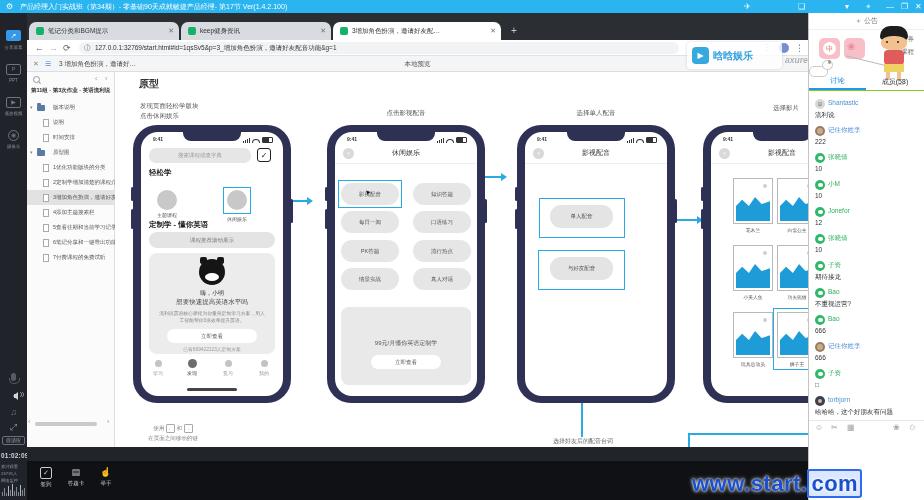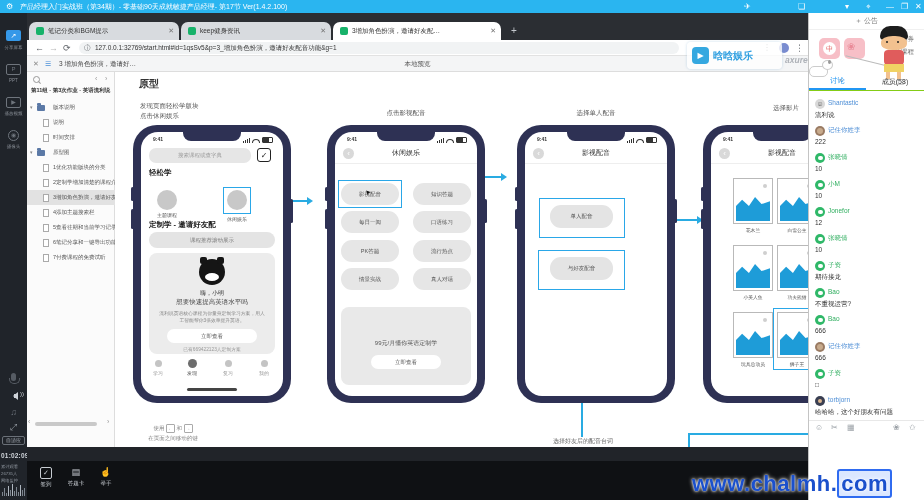--- a/index.html
+++ b/index.html
@@ -348,21 +348,21 @@
               <span class="batt"></span>
           </span>
           <div class="gpill" style="left:8px;top:16px;width:102px;height:15px;line-height:15px;border-radius:7px;color:#999;">搜索课程或查字典</div>
           <div class="abs" style="left:116px;top:16px;width:14px;height:14px;border:1.5px solid #222;border-radius:3px;text-align:center;font-size:8px;line-height:13px;color:#222;box-sizing:border-box;">✓</div>
           <div class="abs" style="left:8px;top:36px;font-size:7.5px;font-weight:bold;color:#222;">轻松学</div>
           <div class="abs" style="left:16px;top:58px;width:20px;height:20px;border-radius:50%;background:#c8c8c8;"></div>
           <div class="abs" style="left:6px;top:80px;width:40px;text-align:center;font-size:5px;color:#555;">主题课程</div>
           <div class="selbox" style="left:82px;top:55px;width:28px;height:27px;"></div>
           <div class="abs" style="left:86px;top:58px;width:20px;height:20px;border-radius:50%;background:#c8c8c8;"></div>
           <div class="abs" style="left:76px;top:84px;width:40px;text-align:center;font-size:5px;color:#555;">休闲娱乐</div>
-          <div class="abs" style="left:8px;top:88px;font-size:7.5px;font-weight:bold;color:#222;">定制学 - 邀请好友配</div>
+          <div class="abs" style="left:8px;top:88px;font-size:7.5px;font-weight:bold;color:#222;">定制学 - 懂你英语</div>
           <div class="gpill" style="left:8px;top:100px;width:126px;height:16px;line-height:16px;border-radius:8px;color:#777;background:#e4e4e4;">课程推荐滚动展示</div>
           <div class="abs" style="left:8px;top:121px;width:126px;height:101px;background:#ececec;border-radius:8px;">
             <div class="octo" style="left:50px;top:6px;">
                 <span class="face"></span>
               </div>
             <div class="abs" style="left:0;top:36px;width:126px;text-align:center;font-size:6px;color:#333;">嗨，小明</div>
             <div class="abs" style="left:0;top:45px;width:126px;text-align:center;font-size:6.5px;color:#444;">想要快速提高英语水平吗</div>
             <div class="abs" style="left:8px;top:57px;width:110px;text-align:center;font-size:4.8px;color:#888;line-height:7px;">流利说英语核心课程为你量身定制学习方案，用人工智能帮你3倍效率提升英语。</div>
             <div class="wpill" style="left:18px;top:76px;width:90px;height:14px;line-height:14px;">立即查看</div>
             <div class="abs" style="left:0;top:93px;width:126px;text-align:center;font-size:4.8px;color:#999;">已有669422123人定制方案</div>
@@ -627,16 +627,16 @@
     </div>
     <div class="abs" style="left:0;top:424px;width:115px;height:40px;background:#fff;"></div>
   </div>
 
   <div class="abs hanhan">
     <span class="lg">▶</span>
     <span class="tx">晗晗娱乐</span>
   </div>
   <div class="abs axlogo">axure</div>
   <div class="abs chalmh">
-    <span>www.chalmh.</span><span class="tld">com</span>
+    <span>www.start.</span><span class="tld">com</span>
   </div>
 
 </div>
 
 </body></html>

